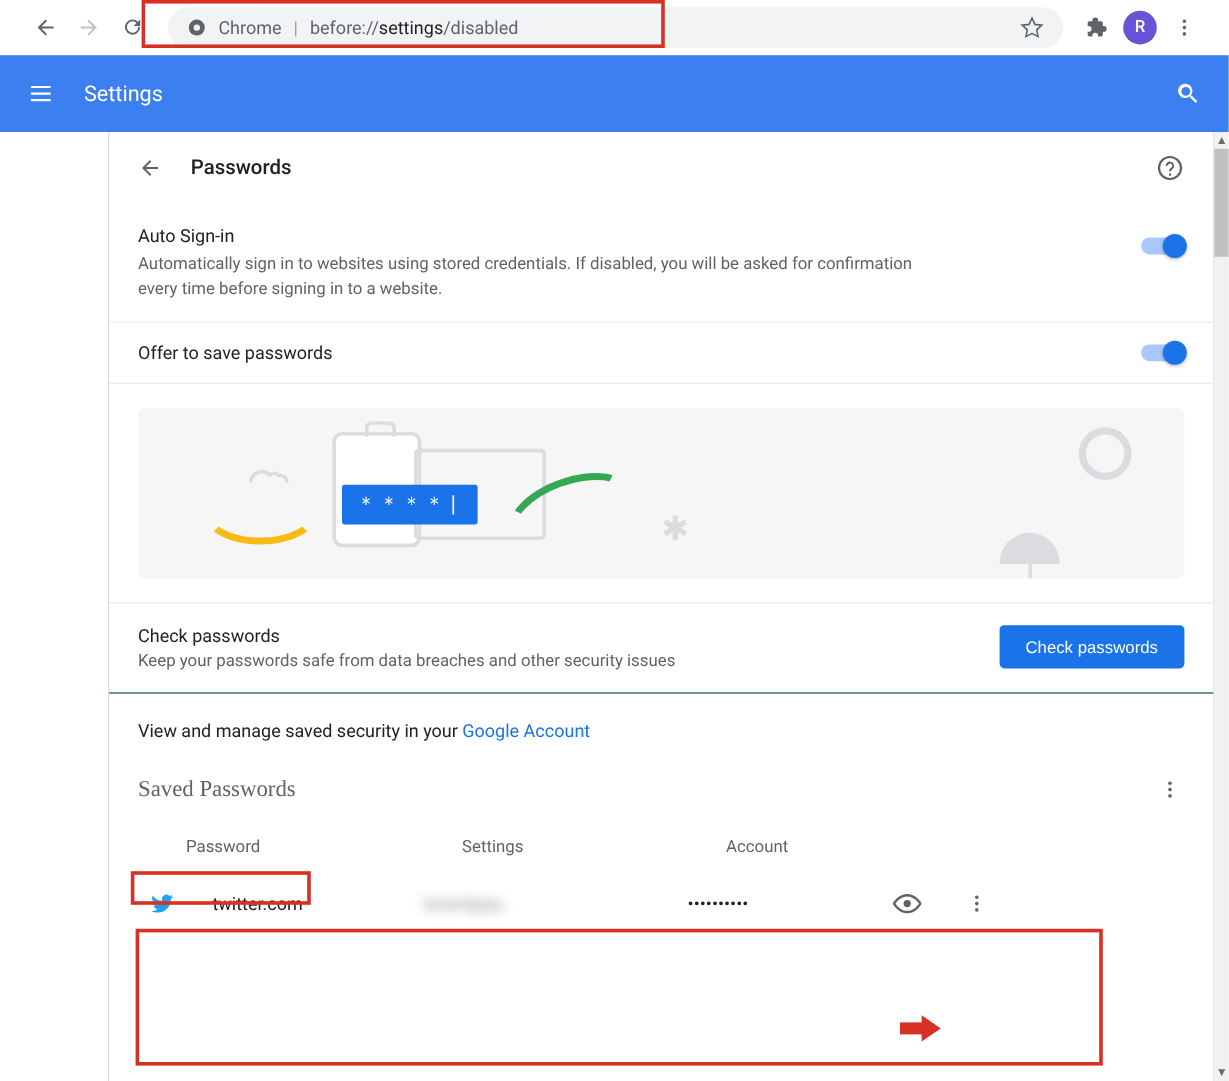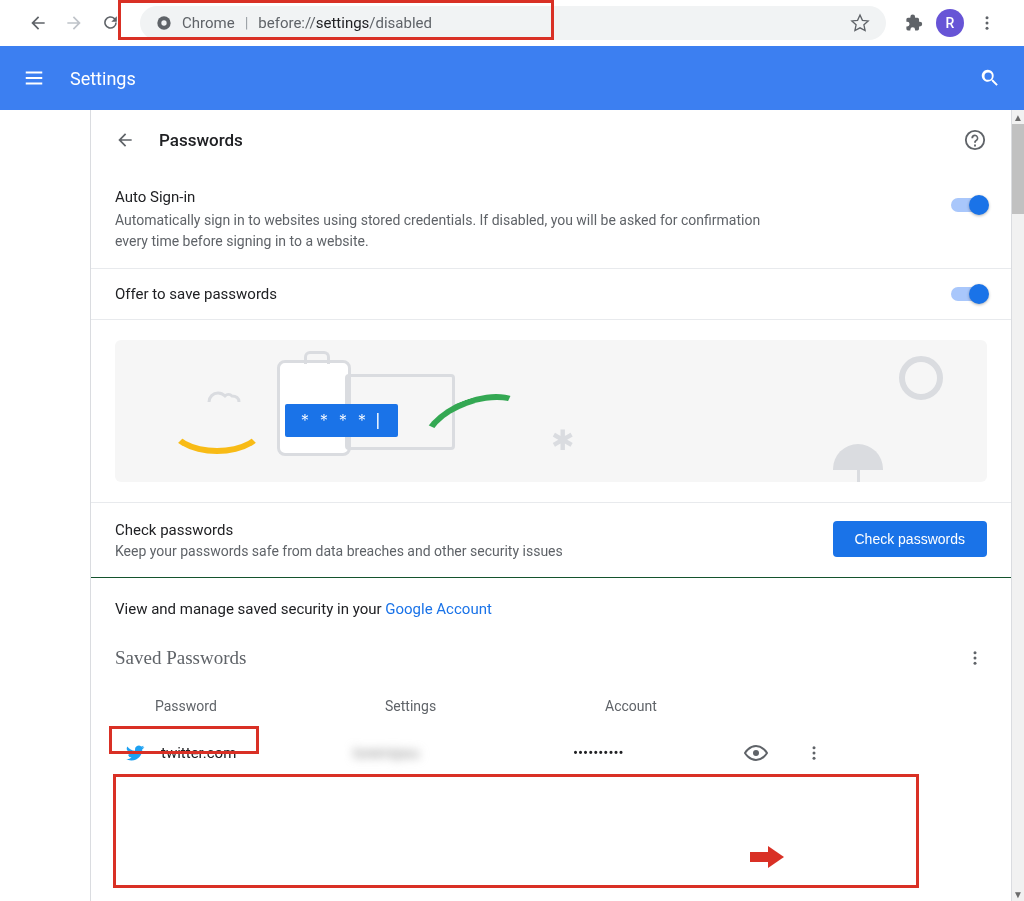--- a/index.html
+++ b/index.html
@@ -59,21 +59,21 @@
 .view-link-row a { color:#1a73e8; text-decoration:none; }
 
 .saved-head { padding:12px 24px; display:flex; align-items:center; }
 .saved-head .sh-title { font-size:19px; color:#5f6368; font-weight:500;font-family:Liberation Serif, serif; }
 .saved-head .more { margin-left:auto; width:24px; height:24px; color:#5f6368; cursor:pointer; display:flex; align-items:center; justify-content:center; }
 
 .passwords-table { padding: 8px 24px 20px; }
 .passwords-table .thead, .passwords-table .trow { display:grid; grid-template-columns: 230px 220px 170px 58px 36px; align-items:center; }
 .passwords-table .thead { color:#5f6368; font-size:14px; padding:8px 8px 16px 40px; }
 .passwords-table .trow { padding:10px 8px 10px 8px; font-size:15px; color:#202124; }
-.site-cell { display:flex; align-items:center; }
+.site-cell { display:flex; align-items:center;gap:16px; }
 .site-icn { width:24px; height:24px; display:flex; align-items:center; justify-content:center; margin-right:14px; color:#1da1f2; }
 .blur { filter: blur(5px); color:#888; }
 .eye, .rowmore { width:26px; height:26px; display:flex; align-items:center; justify-content:center; color:#5f6368; cursor:pointer; }
 
 
 .art { position:absolute; }
 .arc-yellow { border:6px solid #f8bb16; border-top-color:transparent; border-left-color:transparent; border-right-color:transparent; width:100px; height:60px; border-radius:50%; left:52px; top:54px; }
 .arc-green { border:6px solid #34a853; border-bottom-color:transparent; border-left-color:transparent; border-right-color:transparent; width:110px; height:60px; border-radius:50%; left:306px; top:58px; transform:rotate(-20deg);}
 .circle-grey { border:6px solid #dadce0; width:44px; height:44px; border-radius:50%; right:44px; top:16px; }
 .clipboard { border:3px solid #dadce0; width:74px; height:96px; border-radius:8px; left:162px; top:20px; background:#fff; }

